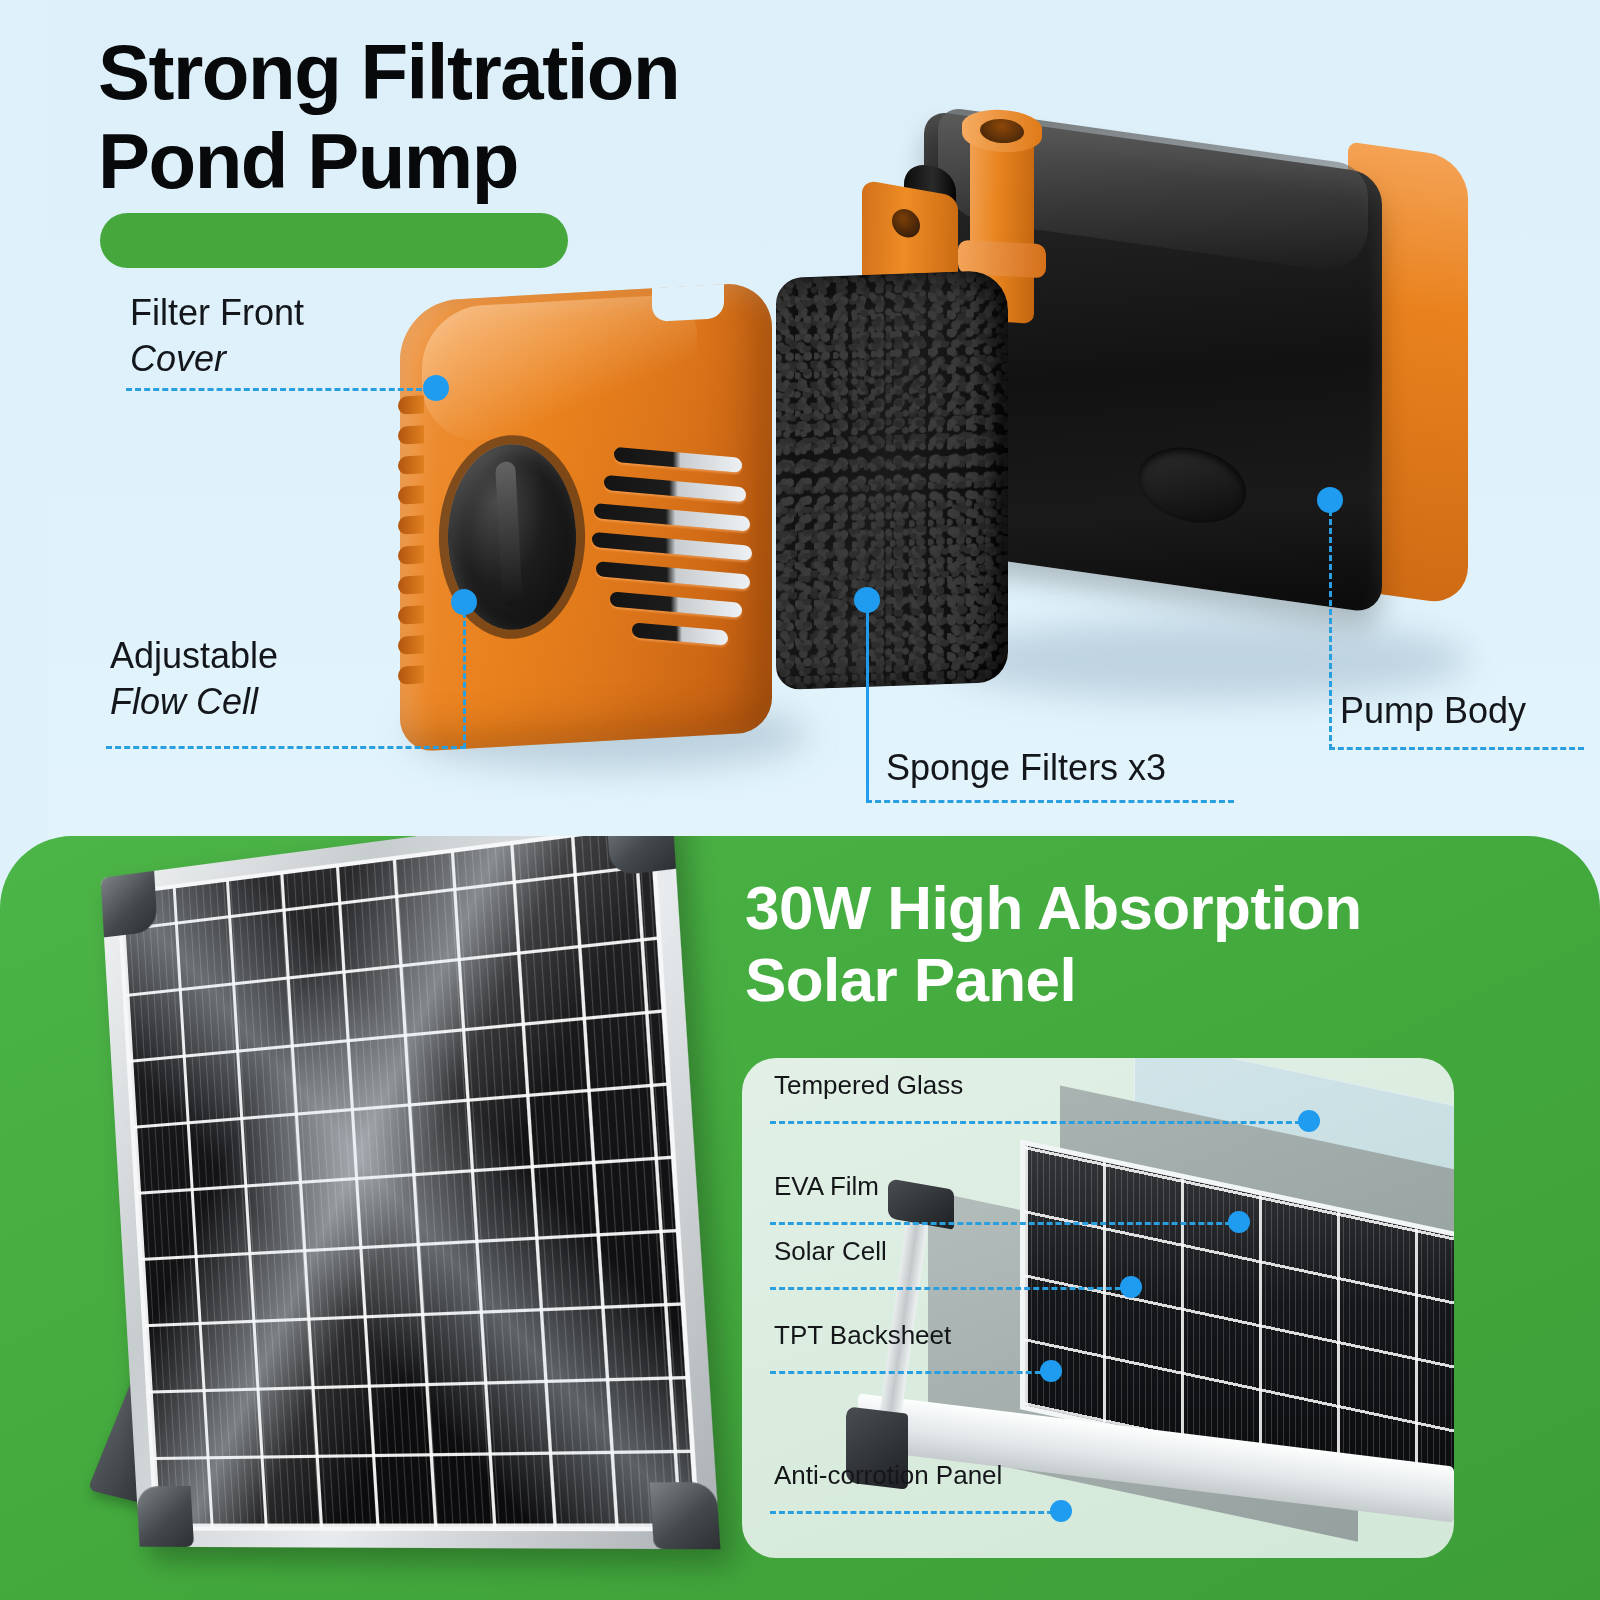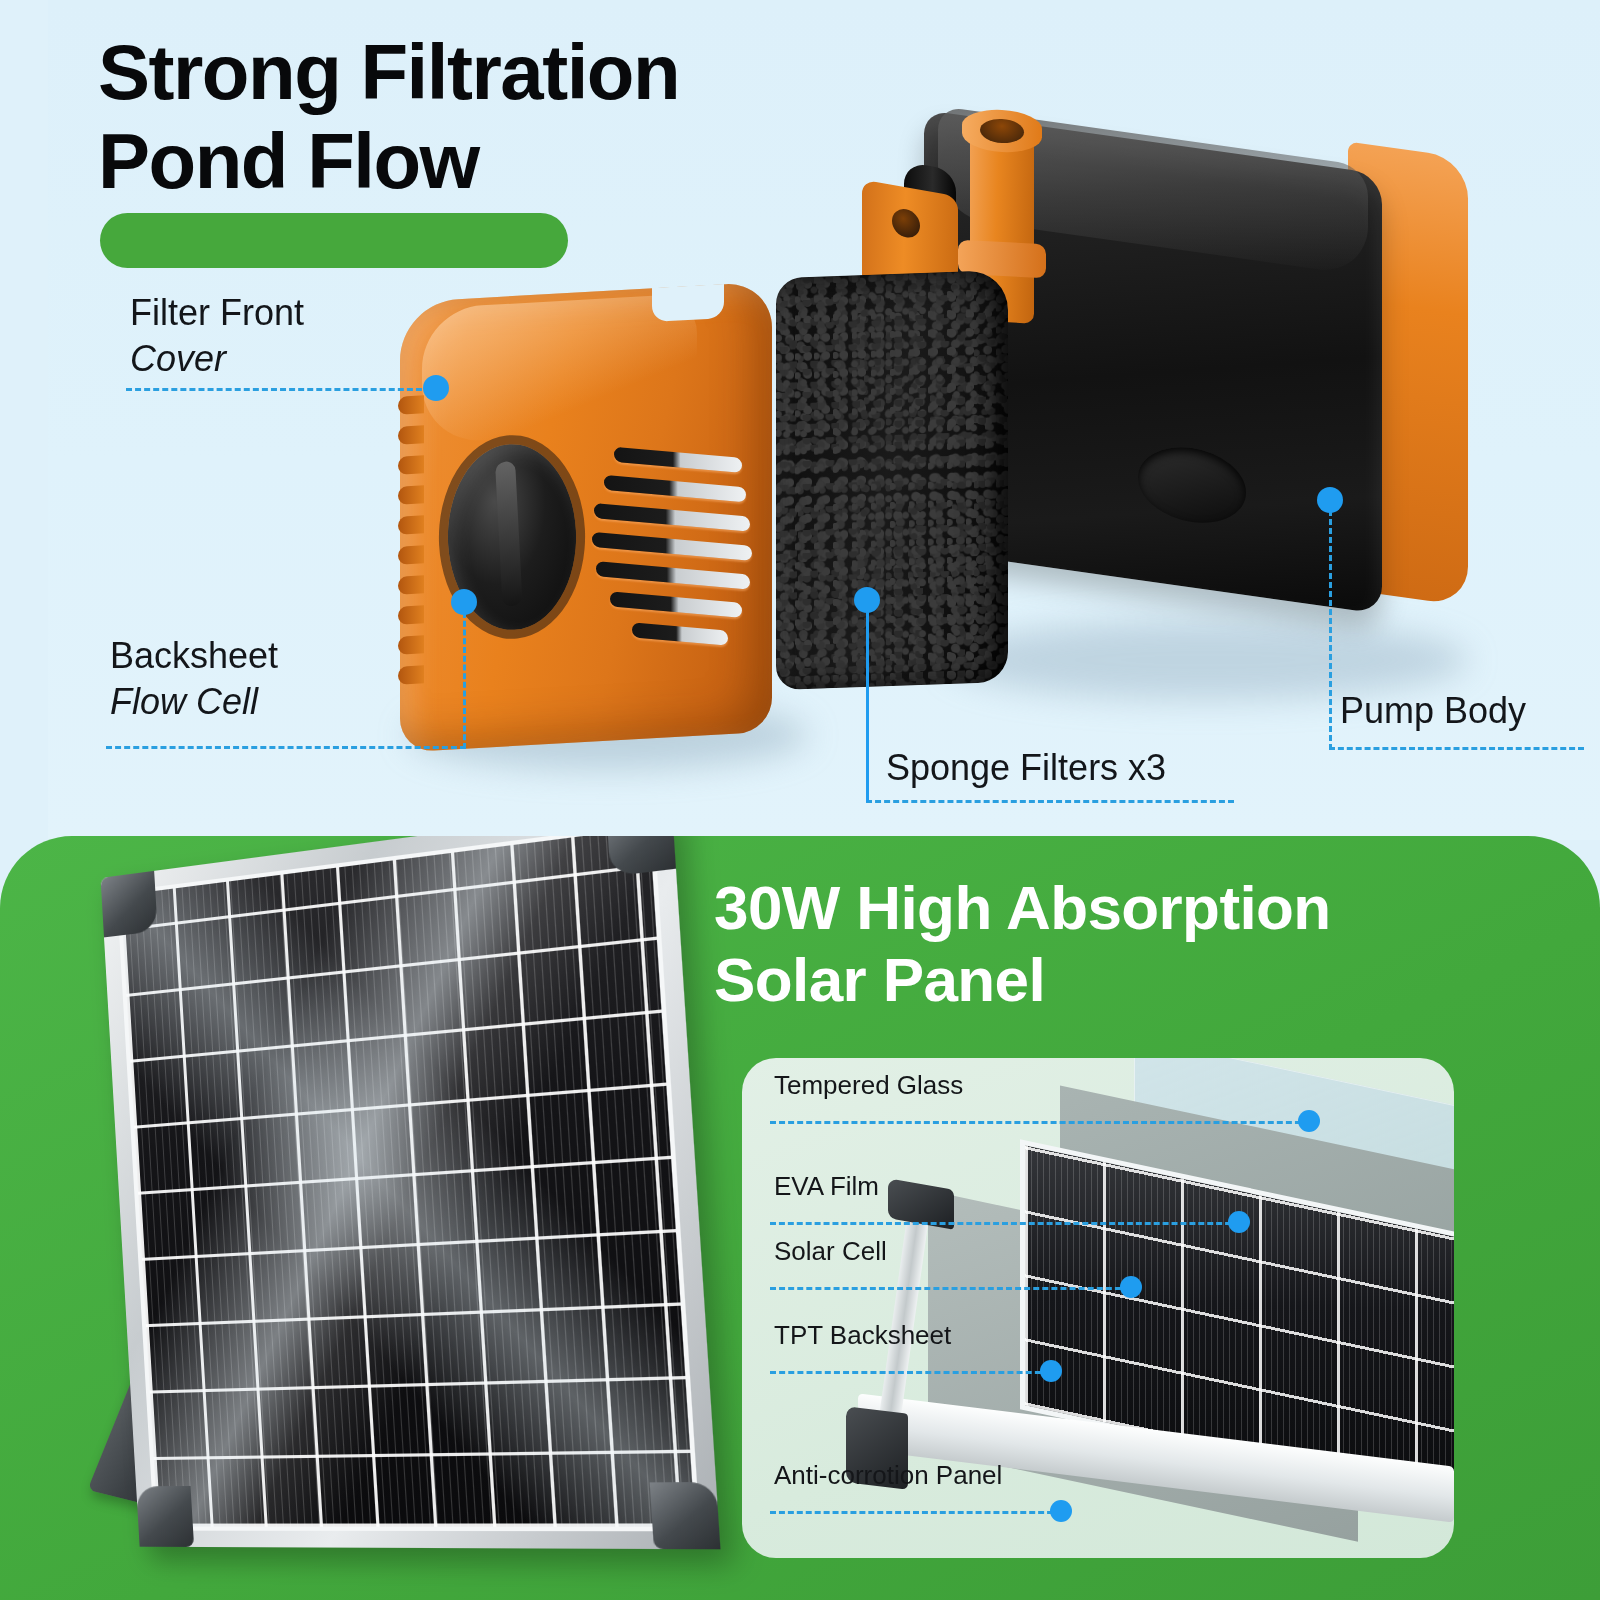--- a/index.html
+++ b/index.html
@@ -204,21 +204,21 @@
   
   .shadow-ellipse{ position:absolute; border-radius:50%; filter:blur(16px); z-index:1;}
 
   
   #green-section{
     position:absolute; left:0; top:836px; width:1600px; height:764px;
     background:linear-gradient(155deg,#4cb547 0%,#42a83c 55%,#3d9e38 100%);
     border-radius:72px 72px 0 0;
     overflow:hidden;
   }
-  #green-title{ position:absolute; left:714px; top:36px; width:840px; z-index:6;}
+  #green-title{ position:absolute; left:745px; top:36px; width:840px; z-index:6;}
   #green-title .gline{
     font-size:62px; font-weight:bold; color:#ffffff; letter-spacing:-.6px;
     line-height:1.16; white-space:nowrap;
   }
 
   
   #panel-wrap{ position:absolute; left:110px; top:14px; width:600px; height:720px; z-index:5;}
   #kickstand{
     position:absolute; left:38px; top:336px; width:130px; height:330px;
     background:linear-gradient(100deg,#6a6f73,#3a3f43 50%,#24282b);
@@ -324,21 +324,21 @@
   }
 </style>
 </head>
 <body>
 
 <div id="top-section">
 
   <div id="top-title">
     <div class="pill"></div>
     <div class="tline">Strong Filtration</div>
-    <div class="tline">Pond Flow</div>
+    <div class="tline">Pond Pump</div>
   </div>
 
   <div class="shadow-ellipse" style="left:360px; top:700px; width:400px; height:70px; background:rgba(120,150,170,.35);"></div>
   <div class="shadow-ellipse" style="left:900px; top:620px; width:520px; height:80px; background:rgba(120,150,170,.32);"></div>
 
   <div id="filter-cover">
     <div class="shell"></div>
     <div class="toplit"></div>
     <div class="notch"></div>
     <div class="ribs">
@@ -387,21 +387,21 @@
   </div>
 
   <div class="anno" style="left:82px; top:290px;">
     <span>Filter Front</span>
     <span class="l2">Cover</span>
   </div>
   <div class="dash-h" style="left:78px; top:388px; width:305px;"></div>
   <div class="dot" style="left:375px; top:375px;"></div>
 
   <div class="anno" style="left:62px; top:633px;">
-    <span>Backsheet</span>
+    <span>Adjustable</span>
     <span class="l2">Flow Cell</span>
   </div>
   <div class="dash-h" style="left:58px; top:746px; width:360px;"></div>
   <div class="dash-v" style="left:415px; top:612px; height:137px;"></div>
   <div class="dot" style="left:403px; top:589px;"></div>
 
   <div class="anno" style="left:838px; top:745px;">
     <span>Sponge Filters x3</span>
   </div>
   <div class="dash-h" style="left:818px; top:800px; width:368px;"></div>

